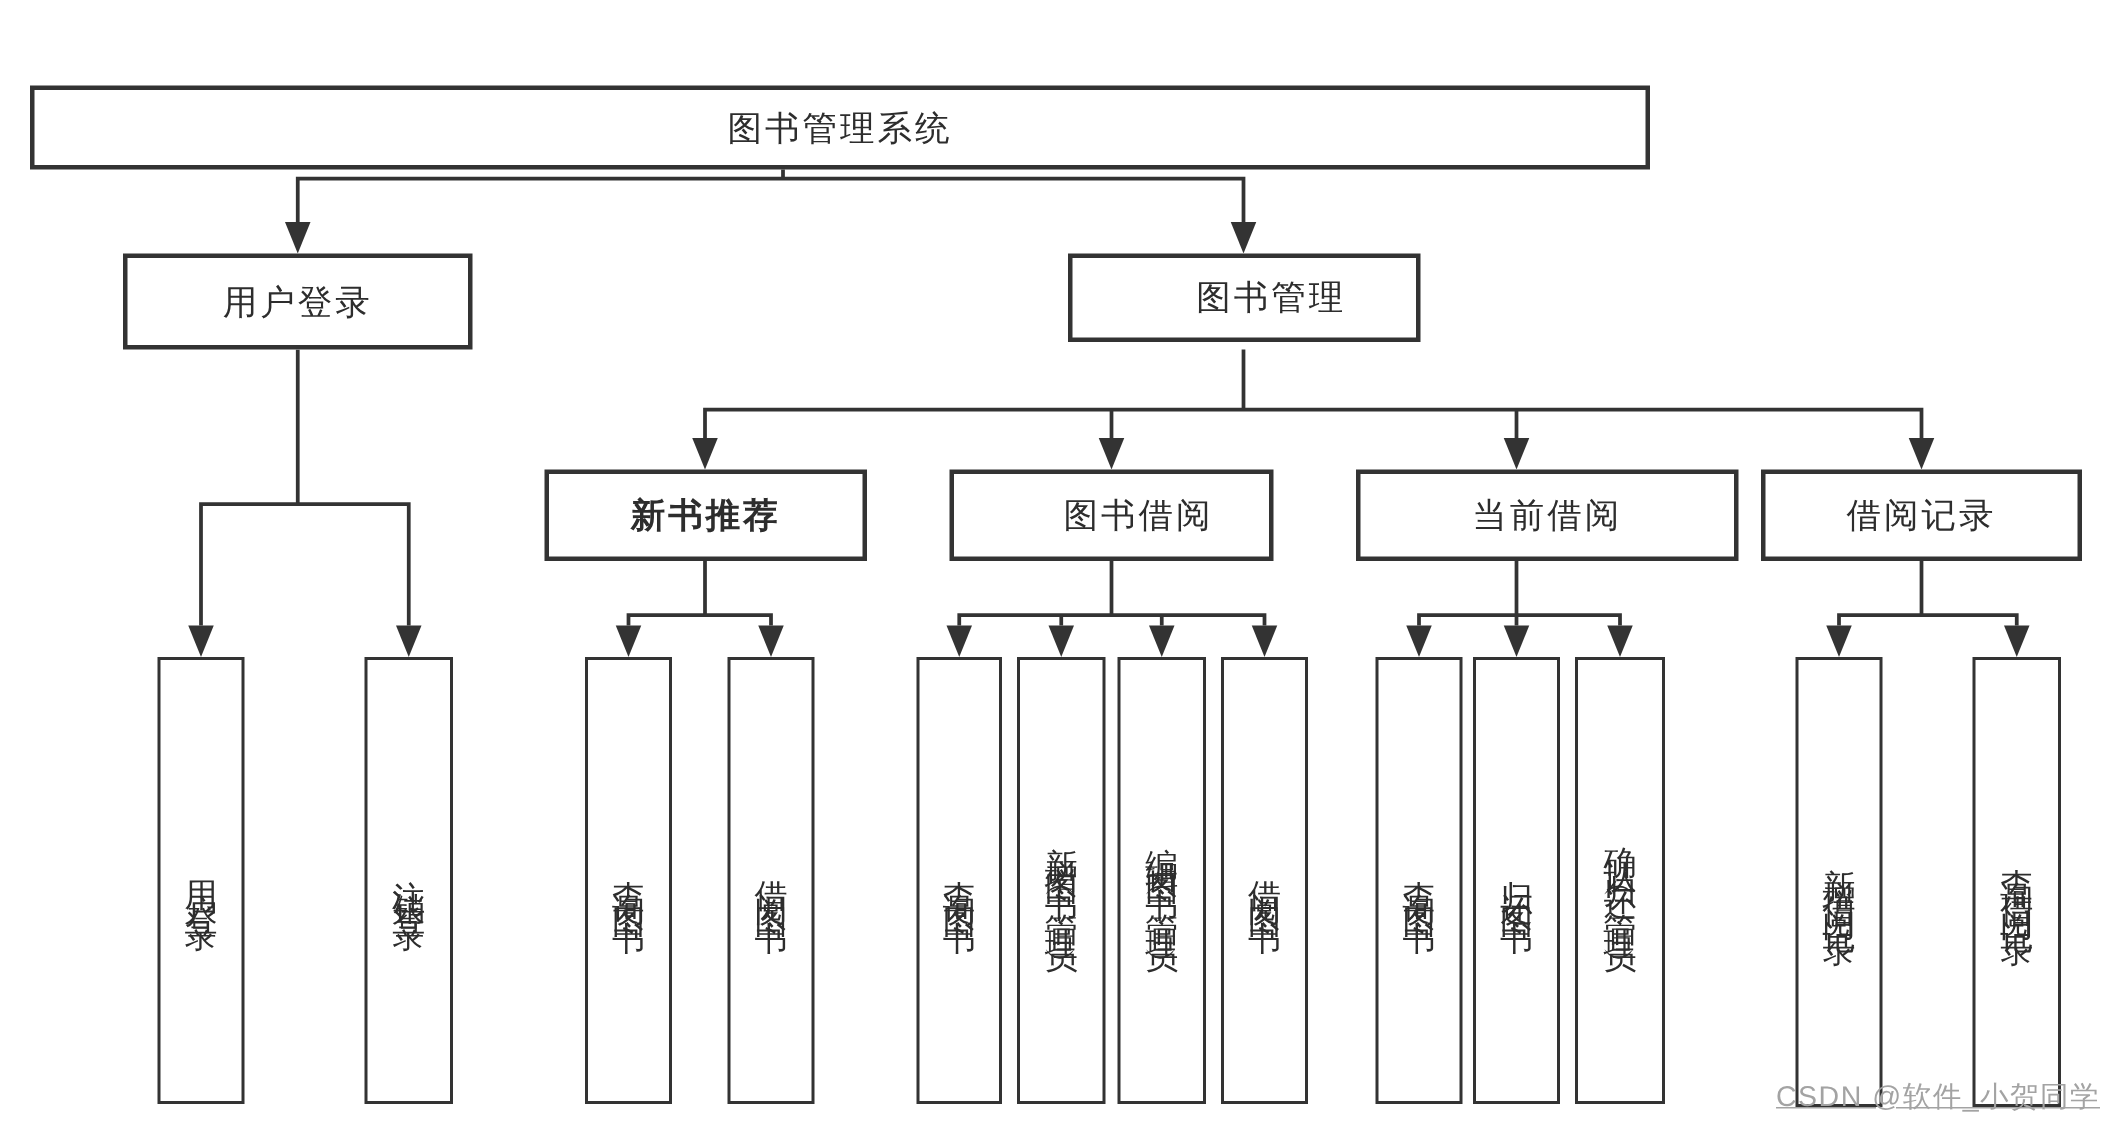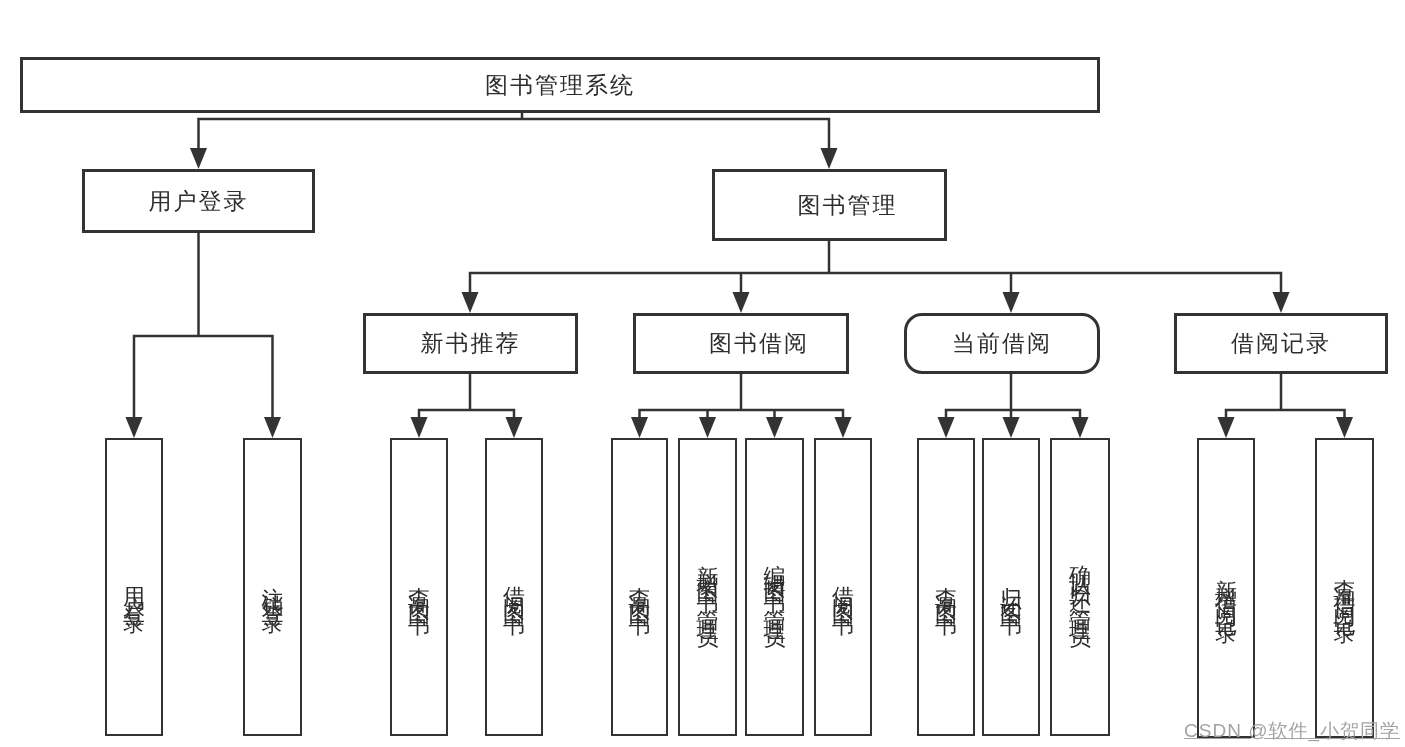--- a/index.html
+++ b/index.html
@@ -38,24 +38,24 @@
     writing-mode:vertical-rl;
     text-orientation:mixed;
     font-size:22px;
     letter-spacing:9px;
     line-height:1;
     white-space:nowrap;
   }
   
   .b-root   {left:20px;  top:13px;  width:1080px; height:56px;margin-top:44px;}
   .b-login  {left:82px;  top:169px; width:233px;  height:64px;}
-  .b-mgmt   {left:712px; top:169px; width:235px;  height:72px;padding-left:36px;}
-  .b-newrec {left:363px; top:313px; width:215px;  height:61px;}
+  .b-mgmt   {left:712px; top:169px; width:235px;  height:59px;padding-left:36px;}
+  .b-newrec {left:363px; top:313px; width:215px;  height:61px;font-weight:bold;}
   .b-borrow {left:633px; top:313px; width:216px;  height:61px;padding-left:36px;}
-  .b-current{left:904px; top:313px; width:196px;  height:61px;border-radius:18px;}
+  .b-current{left:904px; top:313px; width:255px;  height:61px;}
   .b-records{left:1174px;top:313px; width:214px;  height:61px;}
   
   .c1 {left:105px; top:438px; width:58px; height:298px;}
   .c2 {left:243px; top:438px; width:59px; height:298px;}
   .c3 {left:390px; top:438px; width:58px; height:298px;}
   .c4 {left:485px; top:438px; width:58px; height:298px;}
   .c5 {left:611px; top:438px; width:57px; height:298px;}
   .c6 {left:678px; top:438px; width:59px; height:298px;}
   .c7 {left:745px; top:438px; width:59px; height:298px;}
   .c8 {left:814px; top:438px; width:58px; height:298px;}

